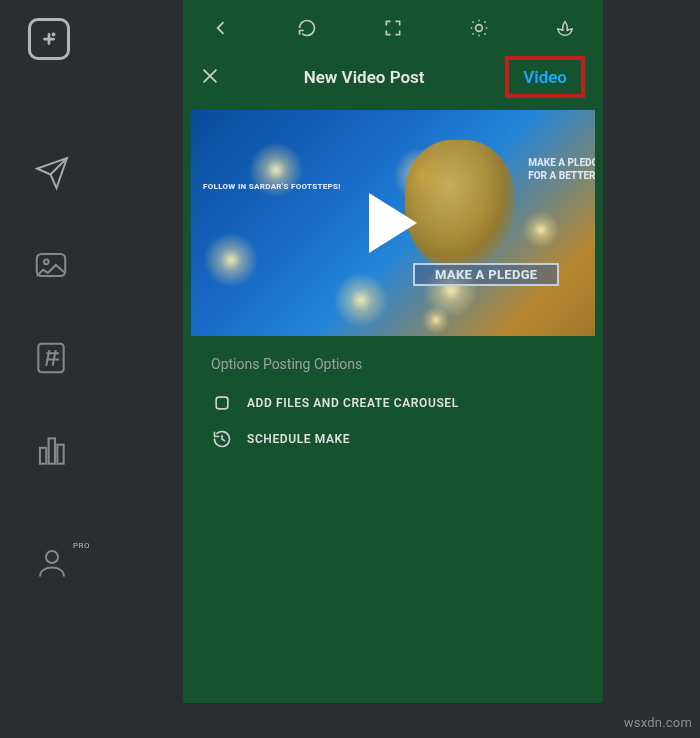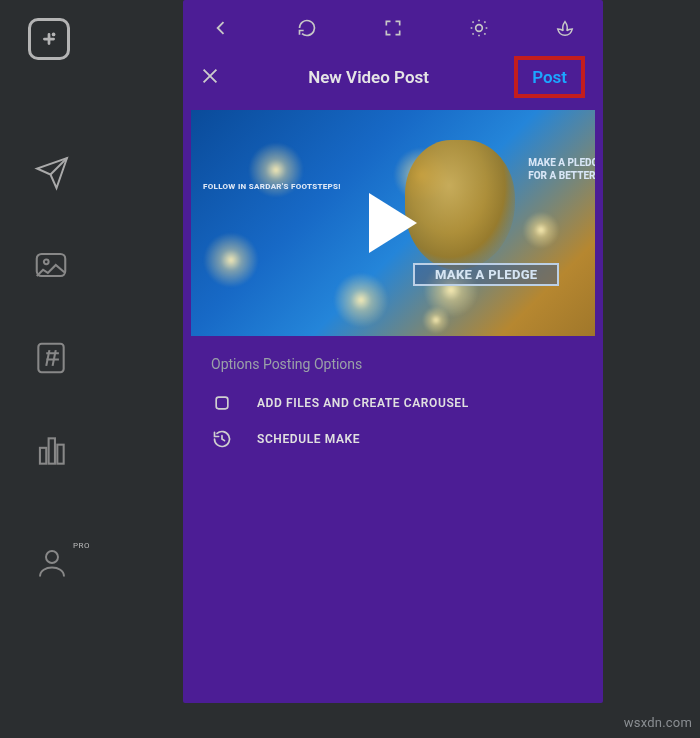--- a/index.html
+++ b/index.html
@@ -21,21 +21,21 @@
     }
     .create-btn svg { }
     .pro-badge { position:relative; }
     .pro-badge .pro {
       position:absolute; top:-4px; right:-20px;
       font-size:8px; letter-spacing:0.5px; color:#bbb;
     }
     .phone {
       position:absolute; left:183px; top:0;
       width:420px; height:703px;
-      background:#4c1d95;
+      background:#14532d;
       border-radius:2px;
       padding:8px; display:flex; flex-direction:column;
     }
     .topbar {
       display:flex; align-items:center; justify-content:space-between;
       padding:8px 18px; height:40px;
     }
     .tb-ic { width:24px; height:24px; color:#c7c7c7; display:flex; align-items:center; justify-content:center; }
     .header {
       display:flex; align-items:center; justify-content:space-between;
@@ -80,21 +80,21 @@
       font-size:8px; font-weight:800; letter-spacing:0.3px;
     }
     .pledge-btn {
       position:absolute; left:222px; top:153px;
       border:2px solid #bcd0e6; padding:2px 20px; color:#d6e5f3;
       font-size:13px; font-weight:800; letter-spacing:0.3px; background:rgba(60,90,140,0.5);
     }
     .adv-section { padding:20px 16px 8px 20px; }
     .adv-title { color:#9aa1a8; font-size:14px; margin-bottom:18px; }
     .adv-row {
-      display:flex; align-items:center; gap:24px; height:26px; margin-bottom:10px;
+      display:flex; align-items:center; gap:14px; height:26px; margin-bottom:10px;
       color:#e0e0e0; font-size:12px; letter-spacing:0.6px; font-weight:600;
     }
     .adv-row .ic { width:22px; height:22px; color:#cfcfcf; display:flex; align-items:center; justify-content:center; }
     .watermark {
       position:absolute; right:8px; bottom:8px;
       font-size:13px; color:#8a8e92; letter-spacing:0.2px;
     }
   </style>
 </head>
 <body>
@@ -175,21 +175,21 @@
   </div>
 
   <div class="header">
     <div class="close-x">
       <svg width="22" height="22" viewBox="0 0 24 24" fill="none" stroke="#ccc" stroke-width="2">
           <path d="M5 5l14 14M19 5 5 19"></path>
         </svg>
     </div>
     <div class="title">New Video Post</div>
     <div class="next-wrap">
-      <span class="next">Post</span>
+      <span class="next">Video</span>
     </div>
   </div>
 
   <div class="video-area">
     <div class="sparkle" style="left:55px; top:30px;"></div>
     <div class="sparkle" style="left:10px; top:120px;"></div>
     <div class="sparkle" style="left:140px; top:160px;"></div>
     <div class="sparkle" style="left:200px; top:35px;"></div>
     <div class="sparkle" style="left:230px; top:150px;"></div>
     <div class="sparkle" style="left:330px; top:100px; width:40px;height:40px;"></div>

